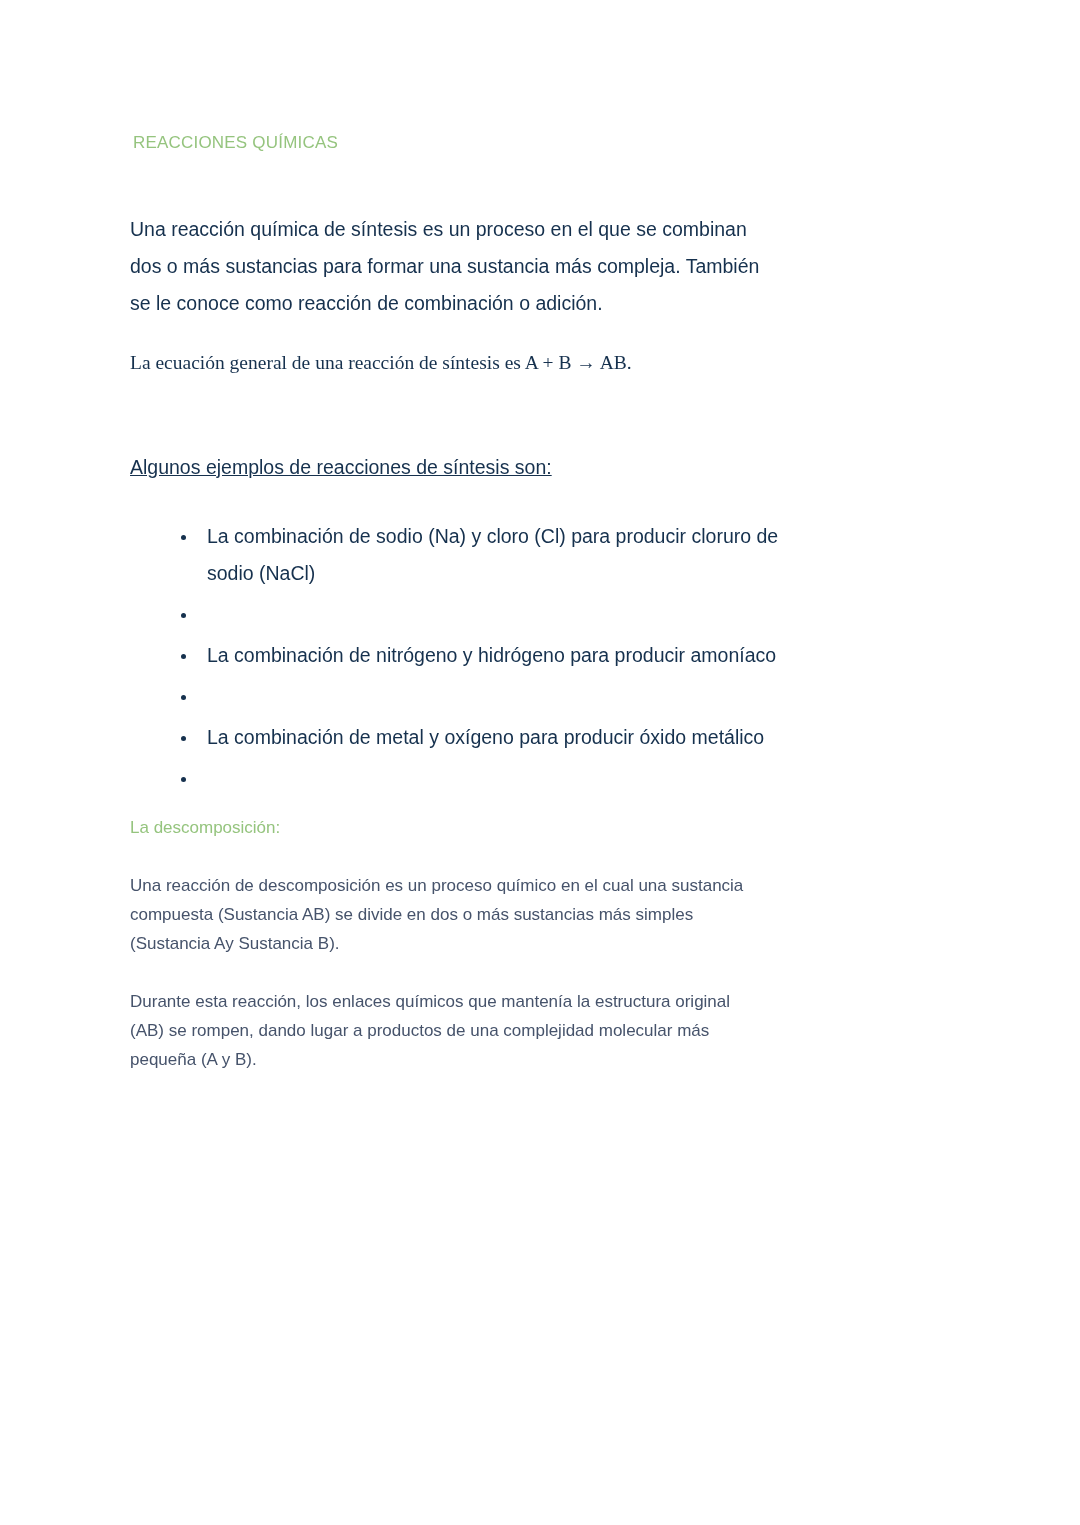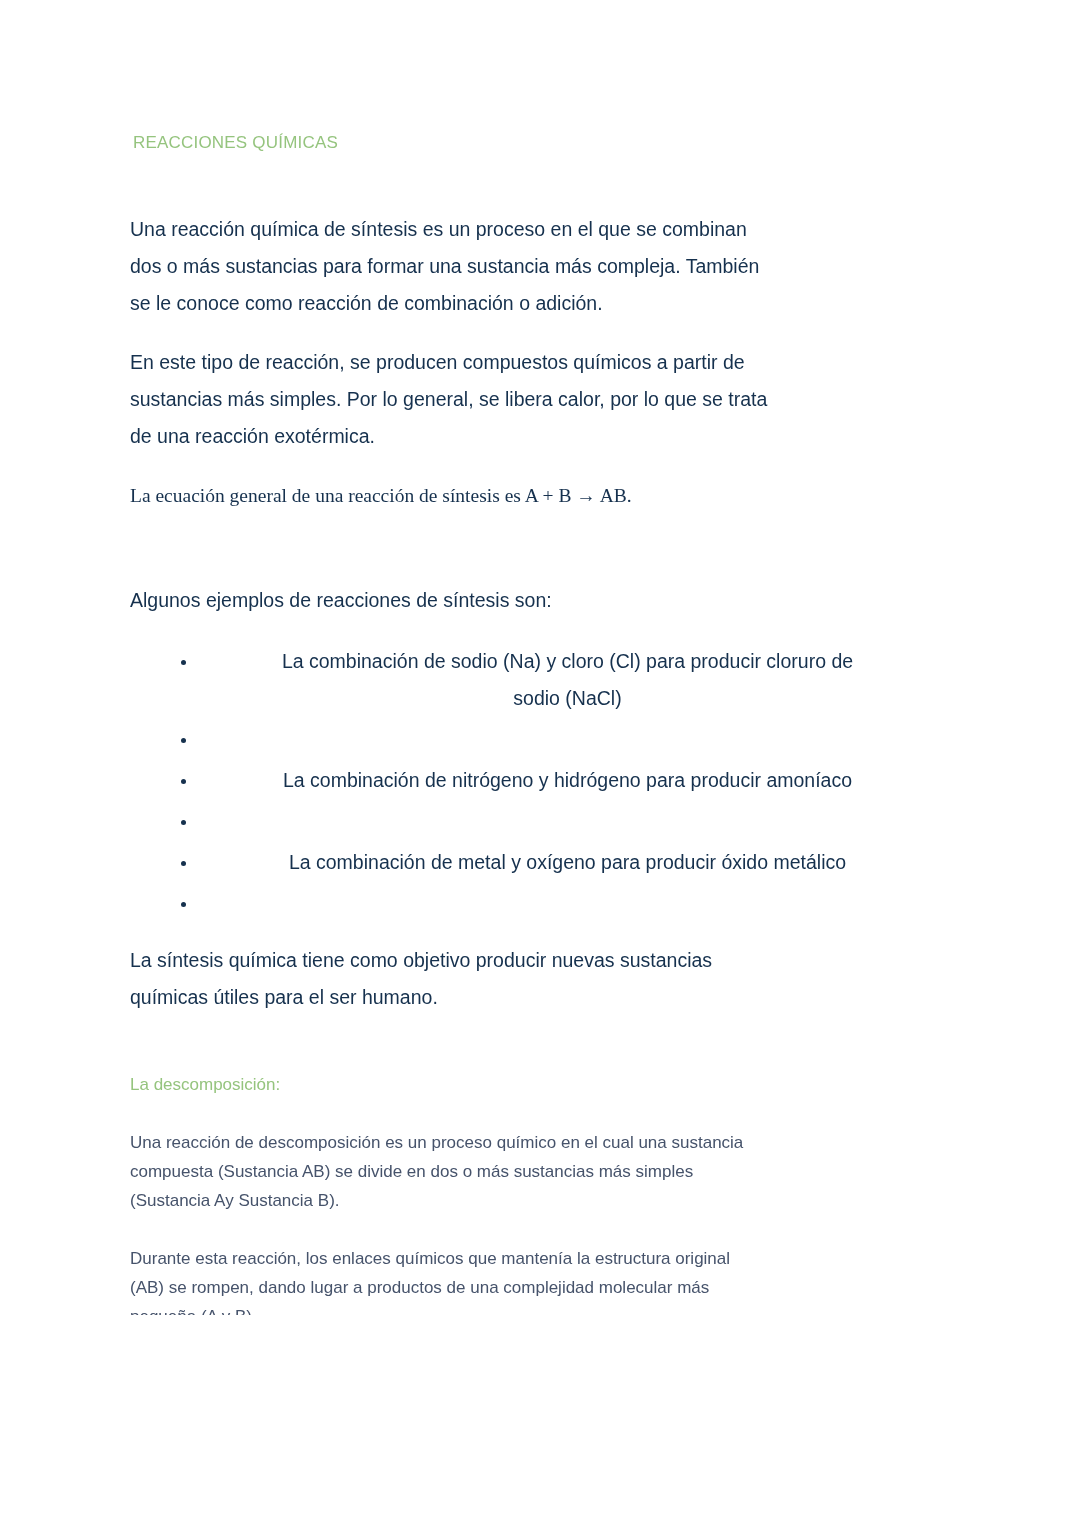--- a/index.html
+++ b/index.html
@@ -41,38 +41,37 @@
   .section-label.second{margin-bottom:32px;}
   p.big{
     color:var(--navy);
     font-size:19.5px;
     line-height:37px;
     white-space:pre-line;
     max-width:820px;
     margin-bottom:22px;
   }
   p.big.gap-after{margin-bottom:68px;font-family:Liberation Serif, serif;}
-  p.big.examples-heading{margin-bottom:24px;}
+  p.big.examples-heading{margin-bottom:32px;text-decoration:underline;}
   p.big.last-big{margin-bottom:58px;}
   ul.examples{
     list-style:disc;
     color:var(--navy);
     font-size:19.5px;
     line-height:37px;
     padding-left:68px;
     max-width:812px;
     margin-bottom:20px;
   }
   ul.examples li{
     padding-left:9px;
     padding-right:14px;
     margin-bottom:4px;
     min-height:37px;
     white-space:pre-line;
-    text-align:center;
   }
   ul.examples li::marker{
     color:var(--navy);
     font-size:17px;
   }
   p.small{
     color:var(--slate);
     font-size:17px;
     line-height:29px;
     white-space:pre-line;
@@ -86,40 +85,35 @@
 
 <div class="page">
 
   <div class="doc-title">REACCIONES QUÍMICAS</div>
 
 
   <p class="big">Una reacción química de síntesis es un proceso en el que se combinan
 dos o más sustancias para formar una sustancia más compleja. También
 se le conoce como reacción de combinación o adición.</p>
 
-  <p class="big">En este tipo de reacción, se producen compuestos químicos a partir de
-sustancias más simples. Por lo general, se libera calor, por lo que se trata
-de una reacción exotérmica.</p>
 
   <p class="big gap-after">La ecuación general de una reacción de síntesis es A + B → AB.</p>
 
   <p class="big examples-heading">Algunos ejemplos de reacciones de síntesis son:</p>
 
   <ul class="examples">
       <li>La combinación de sodio (Na) y cloro (Cl) para producir cloruro de
 sodio (NaCl)</li>
       <li></li>
       <li>La combinación de nitrógeno y hidrógeno para producir amoníaco</li>
       <li></li>
       <li>La combinación de metal y oxígeno para producir óxido metálico</li>
       <li></li>
     </ul>
 
-  <p class="big last-big">La síntesis química tiene como objetivo producir nuevas sustancias
-químicas útiles para el ser humano.</p>
 
   <div class="section-label second">La descomposición:</div>
 
   <p class="small"><span>Una </span><span class="b">reacción de descomposición</span><span> es un proceso químico en el cual una sustancia
 compuesta (</span><span class="b">Sustancia AB</span><span>) se divide en dos o más sustancias más simples
 (</span><span class="b">Sustancia A</span><span>y </span><span class="b">Sustancia B</span><span>).</span></p>
 
   <p class="small"><span>Durante esta reacción, los enlaces químicos que mantenía la estructura original
 (</span><span class="b">AB</span><span>) se rompen, dando lugar a productos de una complejidad molecular más
 pequeña (</span><span class="b">A</span><span> y </span><span class="b">B</span><span>).</span></p>

